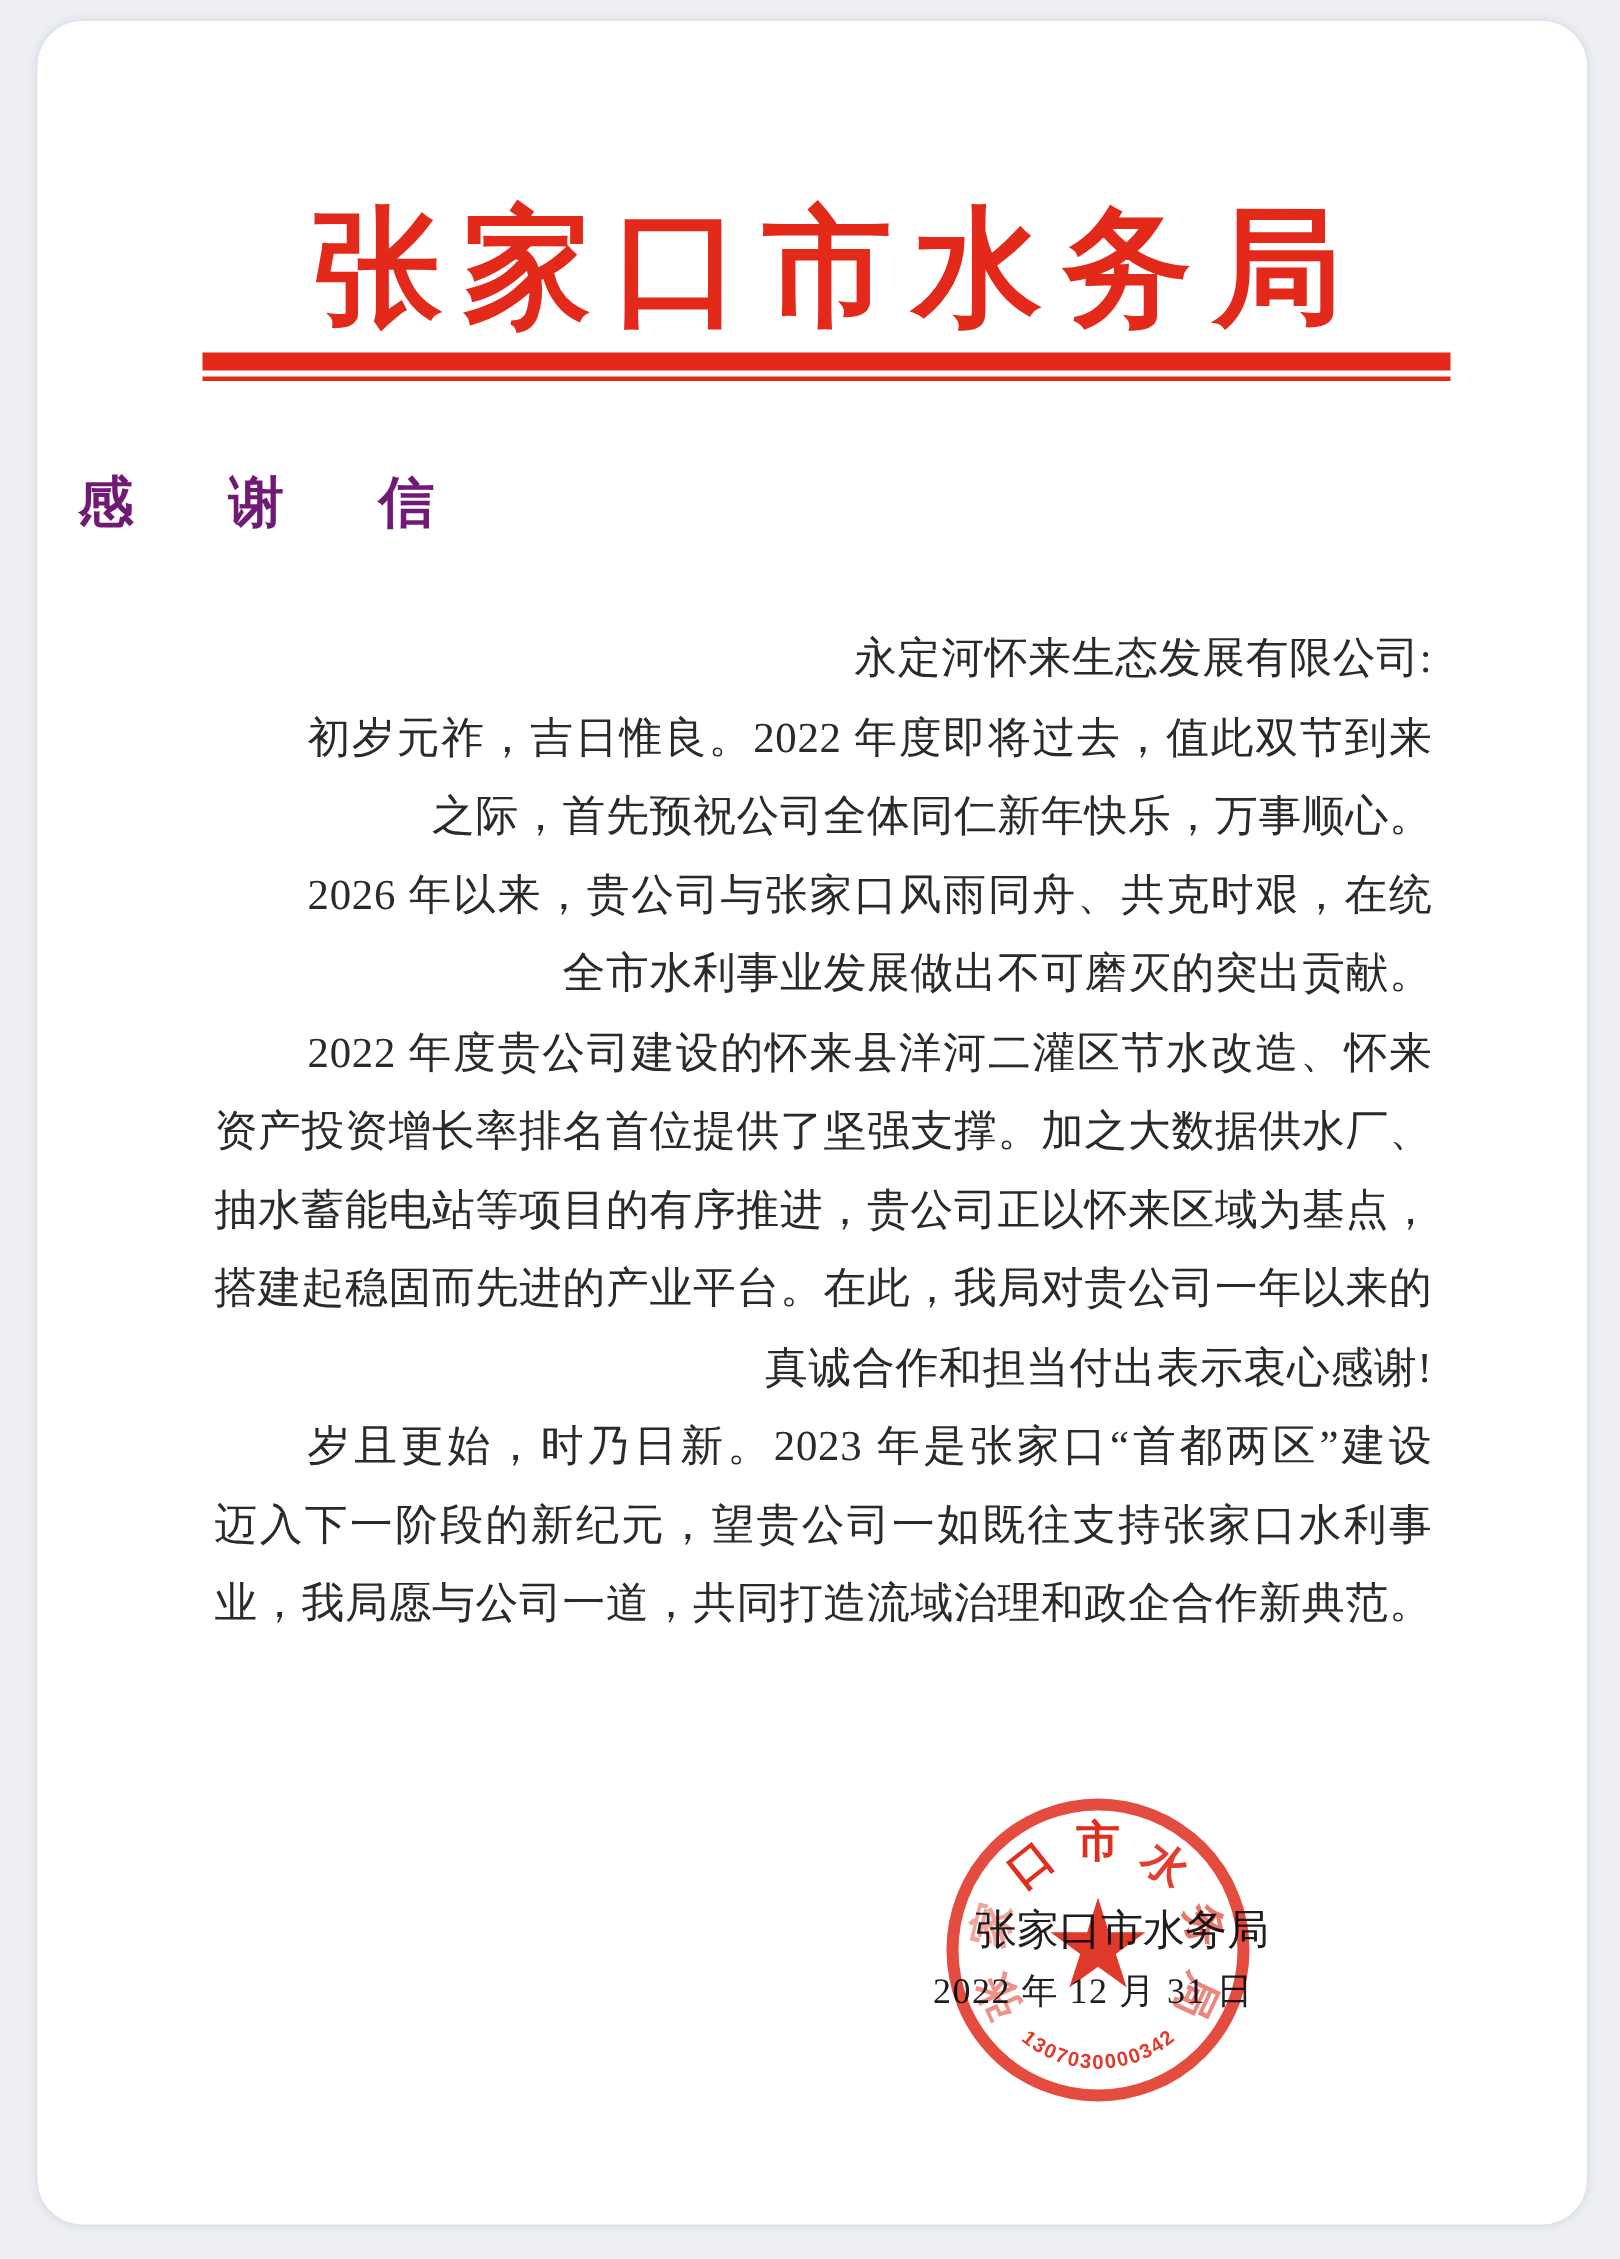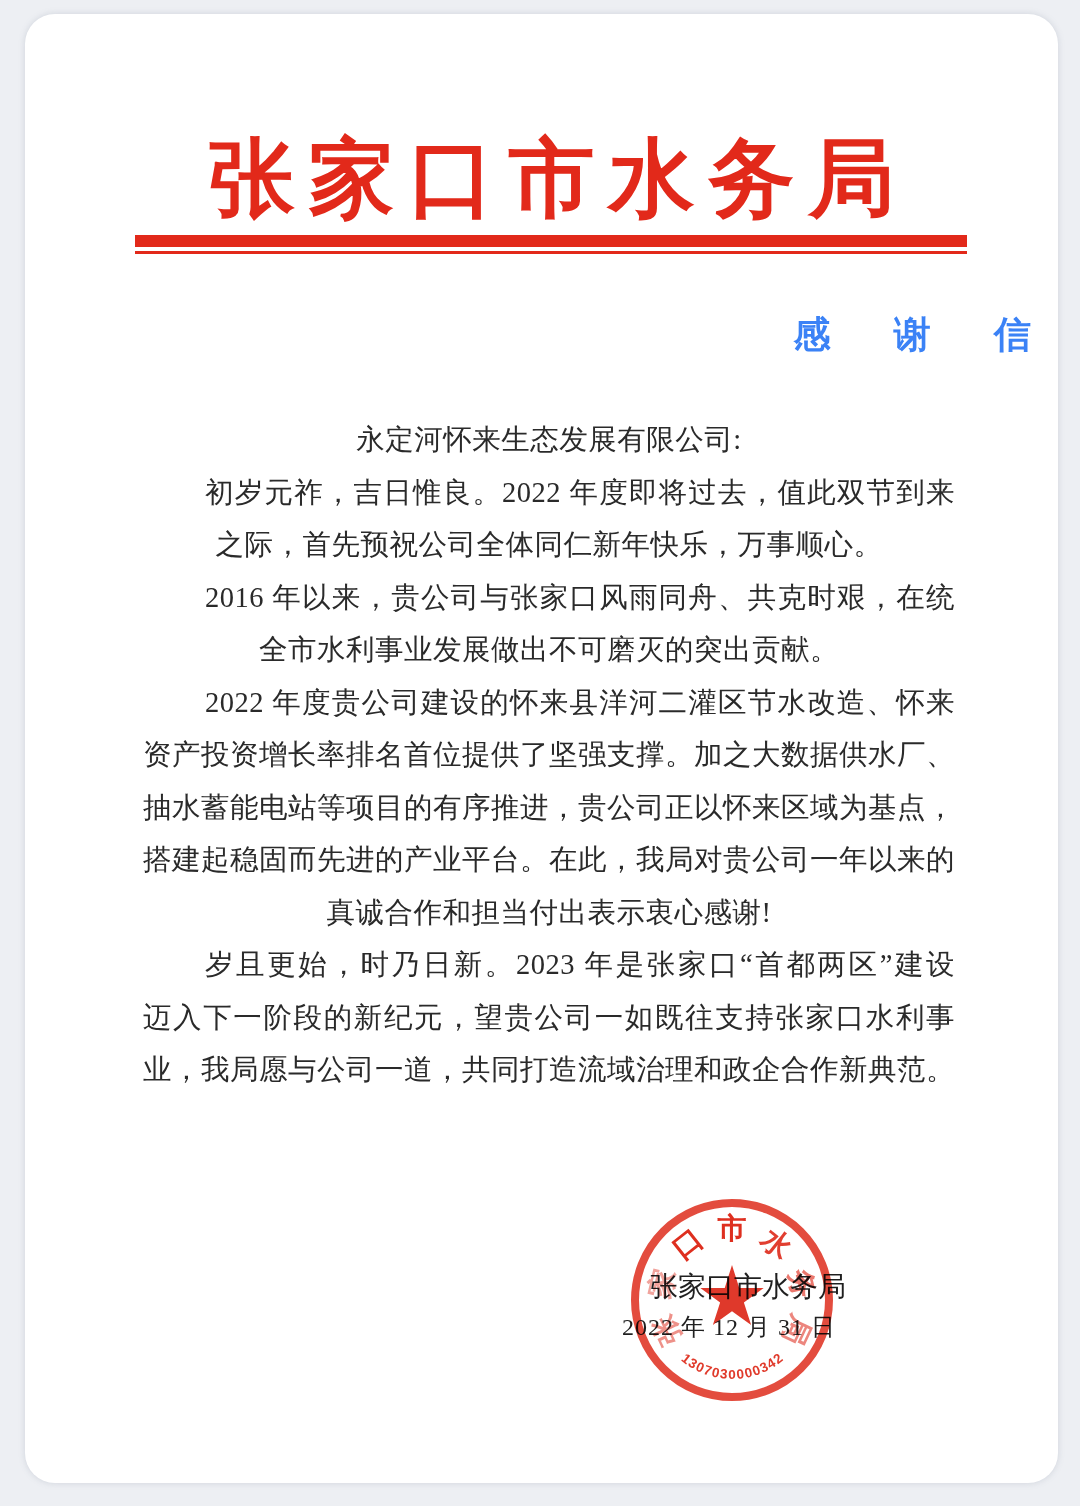--- a/index.html
+++ b/index.html
@@ -19,31 +19,31 @@
     position:absolute;left:0;right:0;top:118px;
     text-align:center;text-indent:34px;
     font-size:86px;line-height:1.1;font-weight:bold;
     letter-spacing:14px;color:#e2291a;
     white-space:nowrap;
   }
   .rule-thick{position:absolute;left:110px;top:221px;width:832px;height:12px;background:#e2291a;}
   .rule-thin{position:absolute;left:110px;top:237px;width:832px;height:3px;background:#e2291a;}
   .doc-title{
     position:absolute;left:0;right:0;top:296px;
-    text-align:right;text-indent:27px;
-    font-size:37px;font-weight:600;color:#3b82f6;
+    text-align:left;text-indent:27px;
+    font-size:37px;font-weight:600;color:#701a75;
     letter-spacing:27px;white-space:nowrap;
   }
   .body-wrap{
     position:absolute;left:118px;top:400px;width:812px;
     color:#2a2a2a;
   }
   .bline{
     font-size:28.5px;line-height:52.5px;height:52.5px;
-    text-align:center;white-space:normal;
+    text-align:right;white-space:normal;
     letter-spacing:.5px;
   }
   .bline.fill{text-align:justify;text-align-last:justify;text-justify:inter-ideograph;}
   .bline.ind{padding-left:62px;}
   .bline.ind.fill{padding-left:62px;}
   .sig-org{
     position:absolute;left:625px;top:1254px;
     font-size:28px;letter-spacing:0px;color:#1f1f1f;z-index:2;
     white-space:nowrap;
   }
@@ -88,21 +88,21 @@
   <div class="letterhead">张家口市水务局</div>
   <div class="rule-thick"></div>
   <div class="rule-thin"></div>
 
   <div class="doc-title">感 谢 信</div>
 
   <div class="body-wrap">
       <div class="bline">永定河怀来生态发展有限公司:</div>
       <div class="bline ind fill">初岁元祚，吉日惟良。2022 年度即将过去，值此双节到来</div>
       <div class="bline">之际，首先预祝公司全体同仁新年快乐，万事顺心。</div>
-      <div class="bline ind fill">2016 年以来，贵公司与张家口风雨同舟、共克时艰，在统</div>
+      <div class="bline ind fill">2026 年以来，贵公司与张家口风雨同舟、共克时艰，在统</div>
       <div class="bline">全市水利事业发展做出不可磨灭的突出贡献。</div>
       <div class="bline ind fill">2022 年度贵公司建设的怀来县洋河二灌区节水改造、怀来</div>
       <div class="bline fill">资产投资增长率排名首位提供了坚强支撑。加之大数据供水厂、</div>
       <div class="bline fill">抽水蓄能电站等项目的有序推进，贵公司正以怀来区域为基点，</div>
       <div class="bline fill">搭建起稳固而先进的产业平台。在此，我局对贵公司一年以来的</div>
       <div class="bline">真诚合作和担当付出表示衷心感谢!</div>
       <div class="bline ind fill">岁且更始，时乃日新。2023 年是张家口“首都两区”建设</div>
       <div class="bline fill">迈入下一阶段的新纪元，望贵公司一如既往支持张家口水利事</div>
       <div class="bline fill">业，我局愿与公司一道，共同打造流域治理和政企合作新典范。</div>
     </div>

